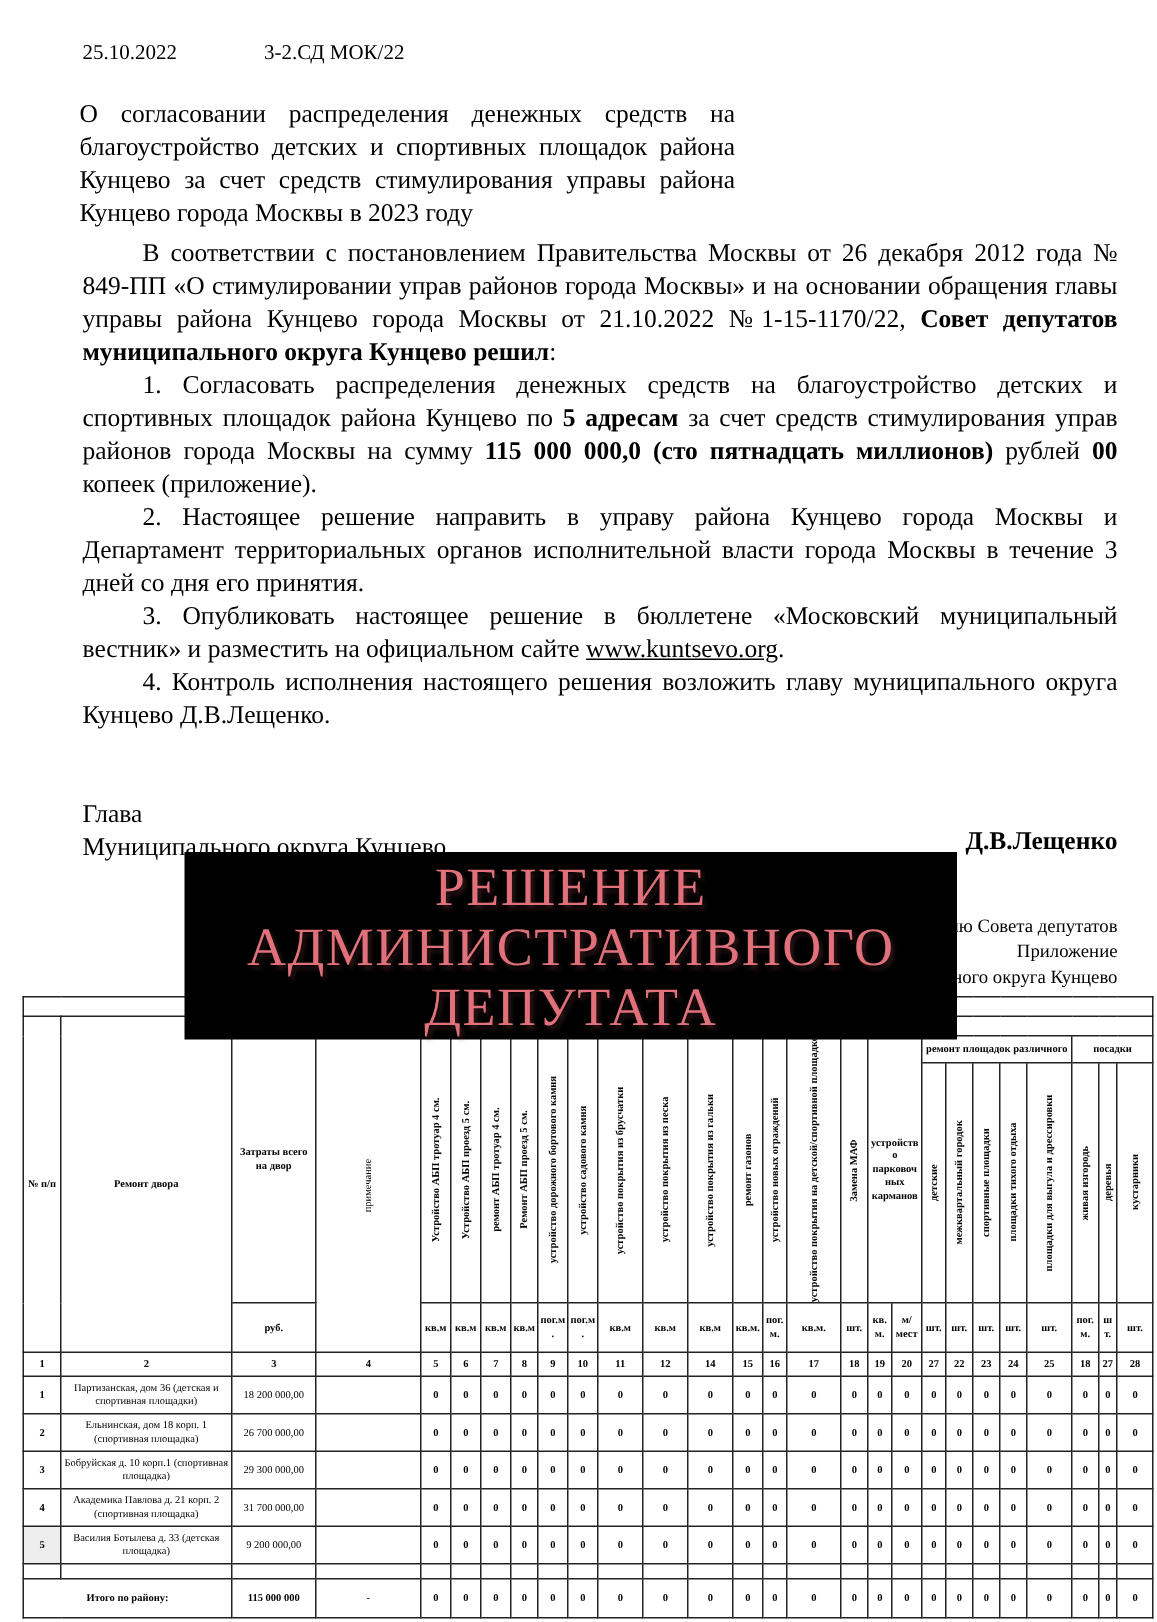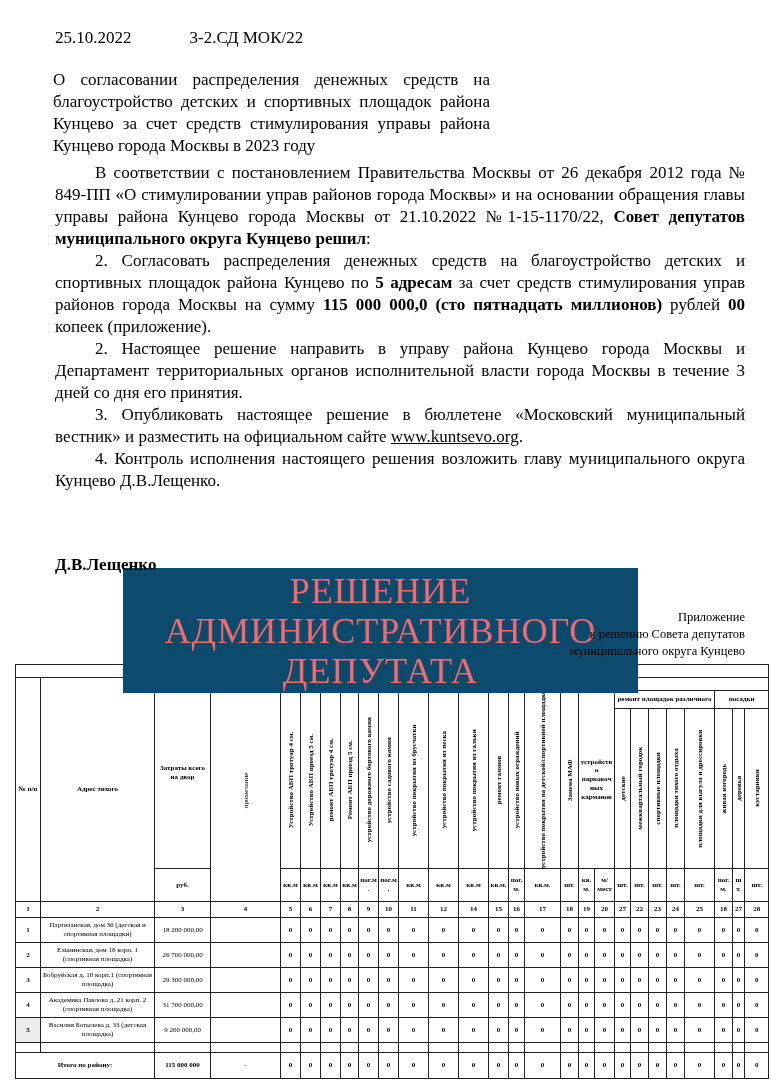--- a/index.html
+++ b/index.html
@@ -1,33 +1,33 @@
 <!DOCTYPE html>
 <html><head>
 <meta charset="utf-8">
 <style>
   html,body { margin:0; padding:0; background:#fff; }
   .page {
     position:relative; width:771px; height:1081px; background:#ffffff;
     font-family:"Liberation Serif", serif; color:#000; overflow:hidden;
   }
   
-  .headline { padding-top:28px; margin-left:55px; font-size:17px; }
+  .headline { padding-top:28px; margin-left:55px; font-size:14px; }
   .headline .num { margin-left:58px; }
   .subject {
     margin:21px 0 0 53px; width:437px; text-align:justify;
     font-size:17px; line-height:22px;
   }
   .bodytext { margin:5px 26px 0 55px; text-align:justify; font-size:17px; line-height:22px; }
   .bodytext p { margin:0; text-indent:40px; }
   .bodytext a { color:#000; text-decoration:underline; }
   
   .watermark {
     position:absolute; left:123px; top:568px; width:515px; height:125px;
-    background:#0c4a6e; text-align:center; z-index:1;
+    background:#000000; text-align:center; z-index:1;
     font-size:36px; line-height:40px; letter-spacing:1px;
     color:#e0717b; text-shadow:2px 3px 3px rgba(110,50,55,.45);
     padding-top:3px; box-sizing:border-box;
   }
   .sig {
     position:relative; z-index:2; margin:44px 26px 0 55px;
     display:flex; justify-content:space-between; font-size:17px; line-height:22px;
   }
   .sig .name { font-weight:bold; margin-top:18px; }
   .appendix {
@@ -62,39 +62,43 @@
 <div class="page">
 
   <div class="headline">
     <span>25.10.2022</span><span class="num">3-2.СД МОК/22</span>
   </div>
 
   <div class="subject">О согласовании распределения денежных средств на благоустройство детских и спортивных площадок района Кунцево за счет средств стимулирования управы района Кунцево города Москвы в 2023 году</div>
 
   <div class="bodytext">
     <p><span>В соответствии с постановлением Правительства Москвы от 26 декабря 2012 года № 849-ПП «О стимулировании управ районов города Москвы» и на основании обращения главы управы района Кунцево города Москвы от 21.10.2022 №1-15-1170/22, </span><b>Совет депутатов муниципального округа Кунцево решил</b><span>:</span></p>
-    <p><span>2. Согласовать распределения денежных средств на благоустройство детских и спортивных площадок района Кунцево по </span><b>5 адресам</b><span> за счет средств стимулирования управ районов города Москвы на сумму </span><b>115 000 000,0 (сто пятнадцать миллионов)</b><span> рублей </span><b>00</b><span> копеек (приложение).</span></p>
+    <p><span>1. Согласовать распределения денежных средств на благоустройство детских и спортивных площадок района Кунцево по </span><b>5 адресам</b><span> за счет средств стимулирования управ районов города Москвы на сумму </span><b>115 000 000,0 (сто пятнадцать миллионов)</b><span> рублей </span><b>00</b><span> копеек (приложение).</span></p>
     <p>2. Настоящее решение направить в управу района Кунцево города Москвы и Департамент территориальных органов исполнительной власти города Москвы в течение 3 дней со дня его принятия.</p>
     <p><span>3. Опубликовать настоящее решение в бюллетене «Московский муниципальный вестник» и разместить на официальном сайте </span><a href="#">www.kuntsevo.org</a><span>.</span></p>
     <p>4. Контроль исполнения настоящего решения возложить главу муниципального округа Кунцево Д.В.Лещенко.</p>
   </div>
 
   <div class="watermark">
     <div>РЕШЕНИЕ</div>
     <div>АДМИНИСТРАТИВНОГО</div>
     <div>ДЕПУТАТА</div>
   </div>
 
   <div class="sig">
+    <div>
+      <div>Глава</div>
+      <div>Муниципального округа Кунцево</div>
+    </div>
     <div class="name">Д.В.Лещенко</div>
   </div>
 
   <div class="appendix">
+    <div>к решению Совета депутатов</div>
     <div>Приложение</div>
-    <div>к решению Совета депутатов</div>
     <div>муниципального округа Кунцево</div>
   </div>
 
   <table class="works">
     <colgroup id="cols">
         <col style="width: 25px;">
         <col style="width: 114px;">
         <col style="width: 56px;">
         <col style="width: 70px;">
         <col style="width: 20px;">
@@ -120,21 +124,21 @@
         <col style="width: 18px;">
         <col style="width: 12px;">
         <col style="width: 24px;">
       </colgroup>
     <tbody id="table-head">
       <tr style="height:13px">
         <td colspan="27" class="tt">Адресный перечень работ по благоустройству дворовых территорий в 2023 году для вынесения решению СДМО</td>
       </tr>
       <tr style="height:13px">
         <td rowspan="4" class="hb">№ п/п</td>
-        <td rowspan="4" class="hb">Адрес тихого</td>
+        <td rowspan="4" class="hb">Ремонт двора</td>
         <td rowspan="3" class="hb">Затраты всего на двор</td>
         <td rowspan="4" class="vert plain">примечание</td>
         <td colspan="23" class="hb" style="font-size:8px">Виды работ</td>
       </tr>
       <tr id="row-groups" style="height:13px">
           <td class="vert" rowspan="2">Устройство АБП тротуар 4 см.</td>
           <td class="vert" rowspan="2">Устройство АБП проезд 5 см.</td>
           <td class="vert" rowspan="2">ремонт АБП тротуар 4 см.</td>
           <td class="vert" rowspan="2">Ремонт АБП проезд 5 см.</td>
           <td class="vert" rowspan="2">устройство дорожного бортового камня</td>

